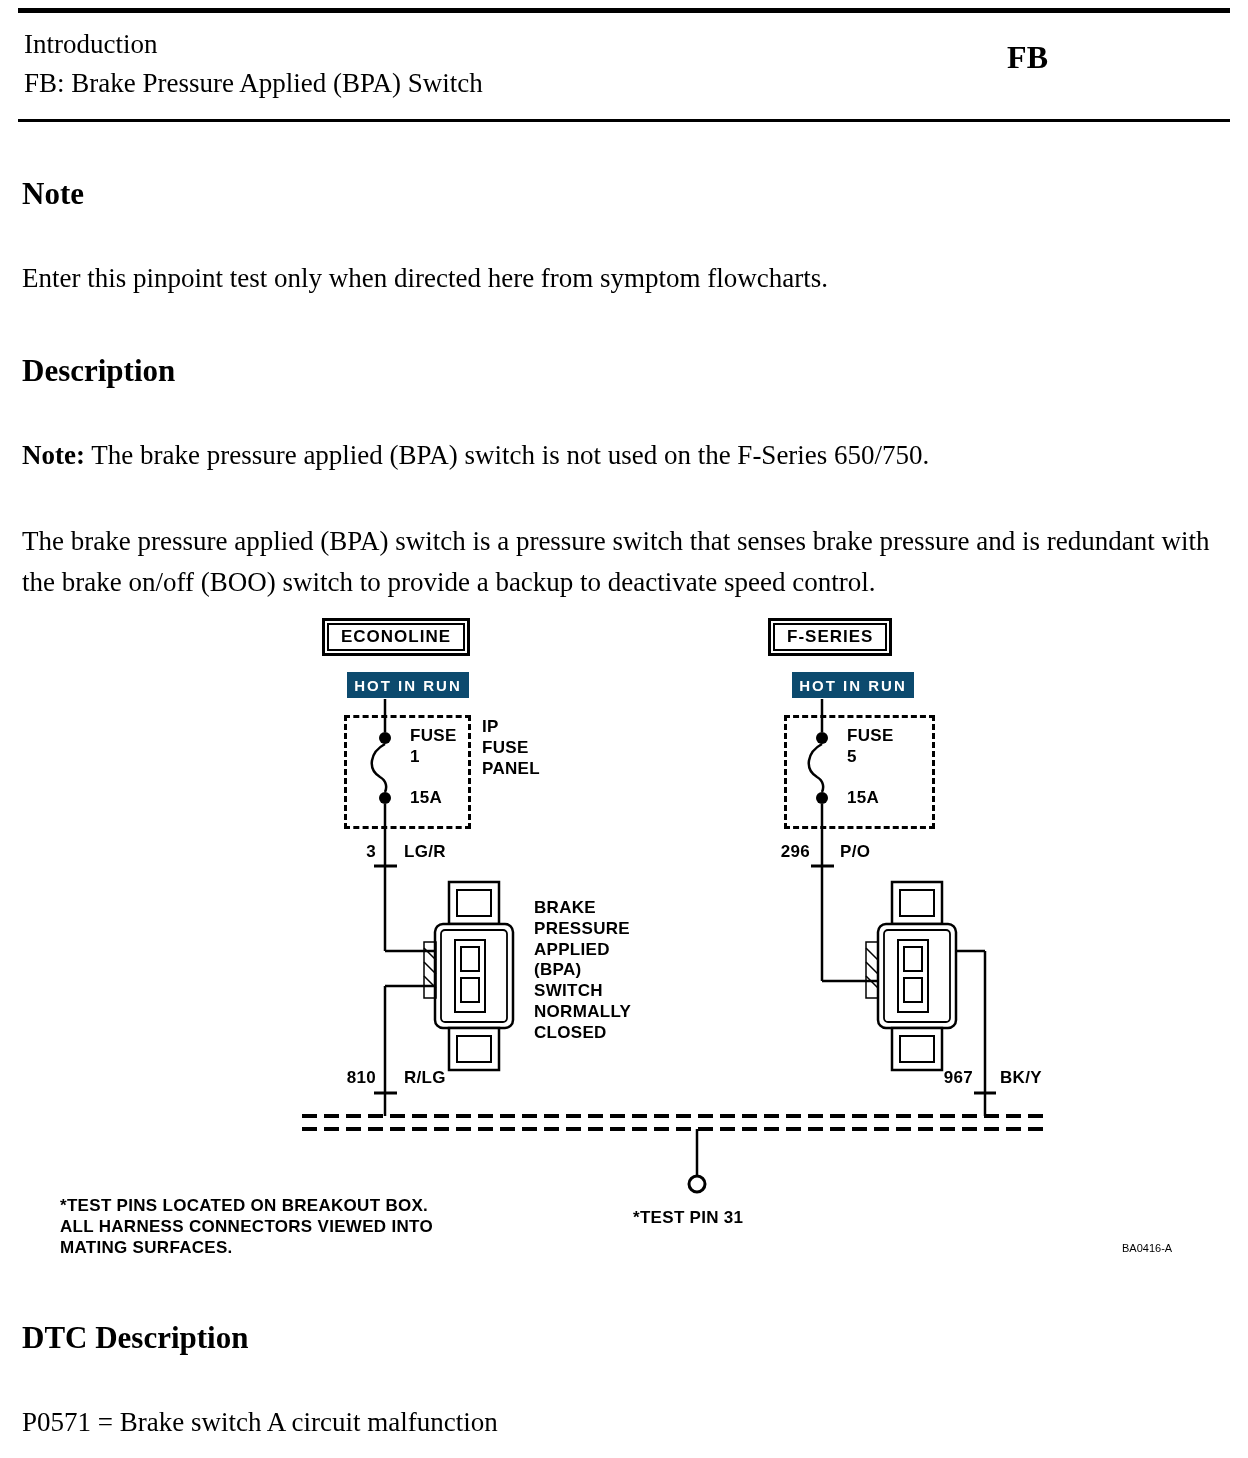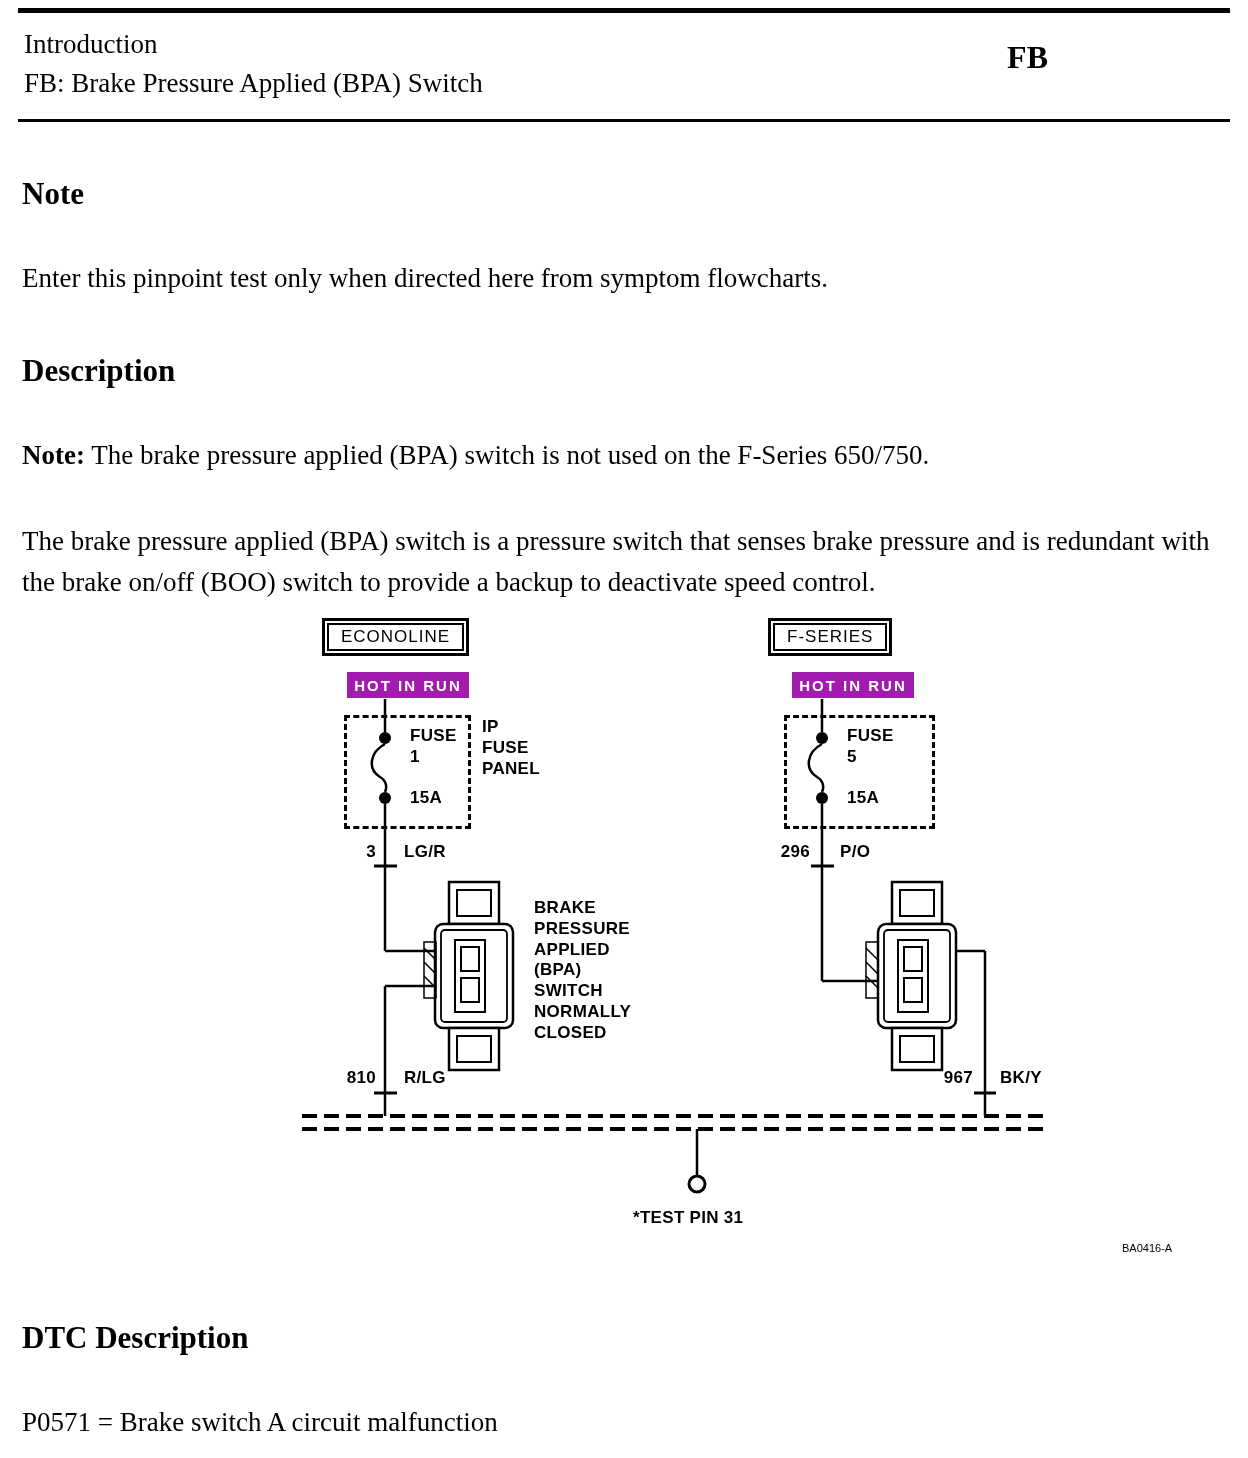--- a/index.html
+++ b/index.html
@@ -26,24 +26,24 @@
   .dlabel {
     position:absolute; font-family:"Liberation Sans", sans-serif; font-weight:bold;
     font-size:17px; line-height:1.22; letter-spacing:0.3px; white-space:pre-line; color:#000;
   }
   .dlabel.right { text-align:right; }
   .dlabel.tiny { font-size:11px; font-weight:normal; letter-spacing:0; }
 
   .titlebox { position:absolute; border:3px solid #000; padding:2px; background:#fff; }
   .titlebox-inner {
     border:2px solid #000; padding:2px 12px; font-family:"Liberation Sans", sans-serif;
-    font-weight:normal; font-size:17px; letter-spacing:1px; text-align:center;
+    font-weight:bold; font-size:17px; letter-spacing:1px; text-align:center;
   }
   .hotbox {
-    position:absolute; background:#a21caf; color:#fff; font-family:"Liberation Sans", sans-serif;
+    position:absolute; background:#0c4a6e; color:#fff; font-family:"Liberation Sans", sans-serif;
     font-weight:bold; font-size:15px; letter-spacing:2px;
     display:flex; align-items:center; justify-content:center;
   }
   .fusebox { position:absolute; border:3px dashed #000; }
 </style>
 </head>
 <body>
 
 <div class="rule-top"></div>
 
@@ -169,17 +169,20 @@
   <div class="fusebox" style="left:784px; top:99px; width:151px; height:114px;"></div>
   <div class="dlabel" style="left:847px; top:110px;">FUSE
 5</div>
   <div class="dlabel" style="left:847px; top:172px;">15A</div>
   <div class="dlabel right" style="left:762px; top:226px; width:48px;">296</div>
   <div class="dlabel" style="left:840px; top:226px;">P/O</div>
   <div class="dlabel right" style="left:925px; top:452px; width:48px;">967</div>
   <div class="dlabel" style="left:1000px; top:452px;">BK/Y</div>
 
   <div class="dlabel" style="left:633px; top:592px;">*TEST PIN 31</div>
+  <div class="dlabel" style="left:60px; top:580px;">*TEST PINS LOCATED ON BREAKOUT BOX.
+ALL HARNESS CONNECTORS VIEWED INTO
+MATING SURFACES.</div>
   <div class="dlabel tiny" style="left:1122px; top:626px;">BA0416-A</div>
 </div>
 
 <div class="heading" style="margin-top:36px;">DTC Description</div>
 <div class="para">P0571 = Brake switch A circuit malfunction</div>
 
 </body></html>

